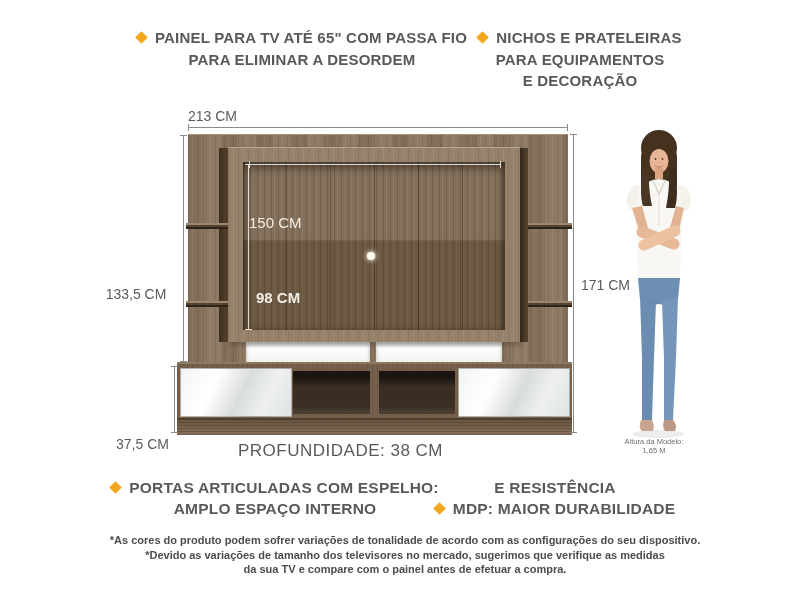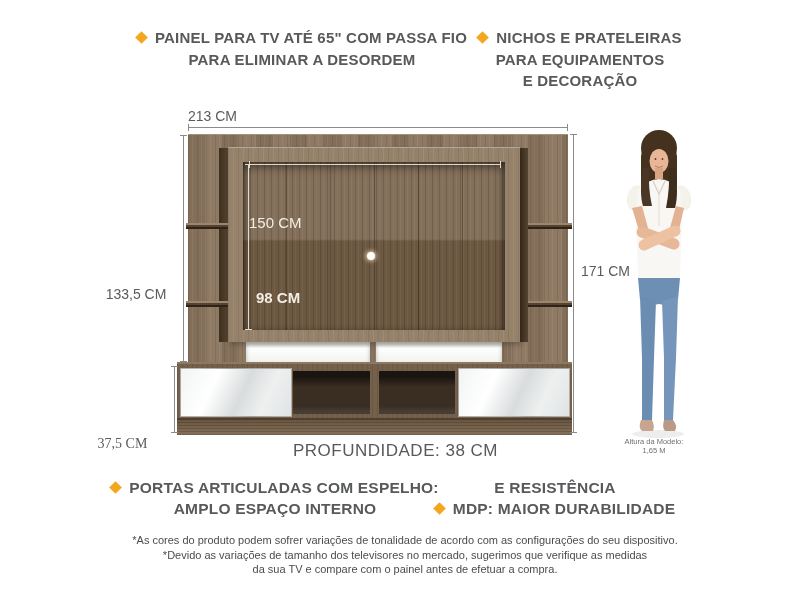--- a/index.html
+++ b/index.html
@@ -19,21 +19,21 @@
   .dimh::before{left:0;} .dimh::after{right:0;}
   .dimv{width:1px;}
   .dimv::before,.dimv::after{content:'';position:absolute;height:1px;width:7px;background:#8b8b8b;left:-3px;}
   .dimv::before{top:0;} .dimv::after{bottom:0;}
   .dimh.white,.dimv.white{background:#efe9dc;opacity:.9;}
   .dimh.white::before,.dimh.white::after,.dimv.white::before,.dimv.white::after{background:#efe9dc;}
   .dlabel{position:absolute;font-size:14px;color:#5b5b5b;font-weight:400;}
   .dlabel.center{text-align:left;}
   .dlabel.right{text-align:center;margin-top:46px;}
   .dlabel.inside{color:#f2eee4;font-size:15px;margin-top:46px;}
-  .depth{position:absolute;left:238px;top:441px;width:260px;text-align:right;
+  .depth{position:absolute;left:238px;top:441px;width:260px;text-align:left;
          font-size:17px;letter-spacing:.5px;color:#58595B;}
   
   .wood{background-color:#8a755e;
     background-image:
       repeating-linear-gradient(90deg,rgba(50,33,15,.13) 0 1px,rgba(0,0,0,0) 1px 4px,rgba(255,255,255,.06) 4px 5px,rgba(0,0,0,0) 5px 9px),
       repeating-linear-gradient(90deg,rgba(0,0,0,.05) 0 17px,rgba(255,255,255,.04) 17px 34px);}
   .unit-back{position:absolute;left:188px;top:134px;width:380px;height:229px;border-top:1px solid #a5907a;}
   .gap{position:absolute;top:148px;width:9px;height:194px;background:linear-gradient(90deg,#3c2f1f,#55432f);}
   .frame{position:absolute;left:228px;top:147px;width:292px;height:195px;background-color:#96826b;
     background-image:repeating-linear-gradient(90deg,rgba(50,33,15,.10) 0 1px,rgba(0,0,0,0) 1px 5px,rgba(255,255,255,.07) 5px 6px,rgba(0,0,0,0) 6px 10px);
@@ -60,21 +60,21 @@
   .base{position:absolute;left:177px;top:418px;width:395px;height:15px;border-top:2px solid #503f2f;
     background-color:#7d6751;
     background-image:repeating-linear-gradient(0deg,rgba(0,0,0,.15) 0 1px,rgba(0,0,0,0) 1px 3px),
                      linear-gradient(180deg,#6a5540,#85705a);}
   
   .model-wrap{position:absolute;left:612px;top:128px;width:92px;height:312px;}
   .model-caption{position:absolute;left:608px;top:437px;width:92px;text-align:center;
     font-size:7.5px;line-height:9px;color:#6f6f6f;}
   
   .disclaimer{position:absolute;left:55px;top:533px;width:700px;text-align:center;
-    font-size:11px;font-weight:400;line-height:14.5px;color:#4c4c4c;}
+    font-size:11px;font-weight:700;line-height:14.5px;color:#4c4c4c;}
 </style>
 </head>
 <body>
 
 <div class="page">
 
   <div class="feature f-tl">
     <div><span class="dia"></span><span>PAINEL PARA TV ATÉ 65" COM PASSA FIO</span></div>
     <div>PARA ELIMINAR A DESORDEM</div>
   </div>
@@ -109,24 +109,24 @@
     <div class="base"></div>
   </div>
 
   <div class="dimh" style="left:188px;top:127px;width:380px;"></div>
   <div class="dlabel center" style="left:188px;top:108px;width:380px;">213 CM</div>
 
   <div class="dimv" style="left:183px;top:135px;height:227px;"></div>
   <div class="dlabel right" style="left:95px;top:240px;width:82px;">133,5 CM</div>
 
   <div class="dimv" style="left:174px;top:366px;height:67px;"></div>
-  <div class="dlabel right" style="left:85px;top:390px;width:75px;font-family:Liberation Serif, serif;">37,5 CM</div>
+  <div class="dlabel right" style="left:105px;top:390px;width:75px;">37,5 CM</div>
 
   <div class="dimv" style="left:573px;top:134px;height:299px;"></div>
-  <div class="dlabel" style="left:581px;top:263px;">171 CM</div>
+  <div class="dlabel" style="left:581px;top:277px;">171 CM</div>
 
   <div class="dimh white" style="left:249px;top:164px;width:252px;"></div>
   <div class="dlabel inside center" style="left:249px;top:168px;width:252px;">150 CM</div>
 
   <div class="dimv white" style="left:248px;top:164px;height:166px;"></div>
   <div class="dlabel inside" style="left:256px;top:243px;font-weight:bold;">98 CM</div>
 
   <div class="depth">PROFUNDIDADE: 38 CM</div>
 
   <div class="model-wrap">

